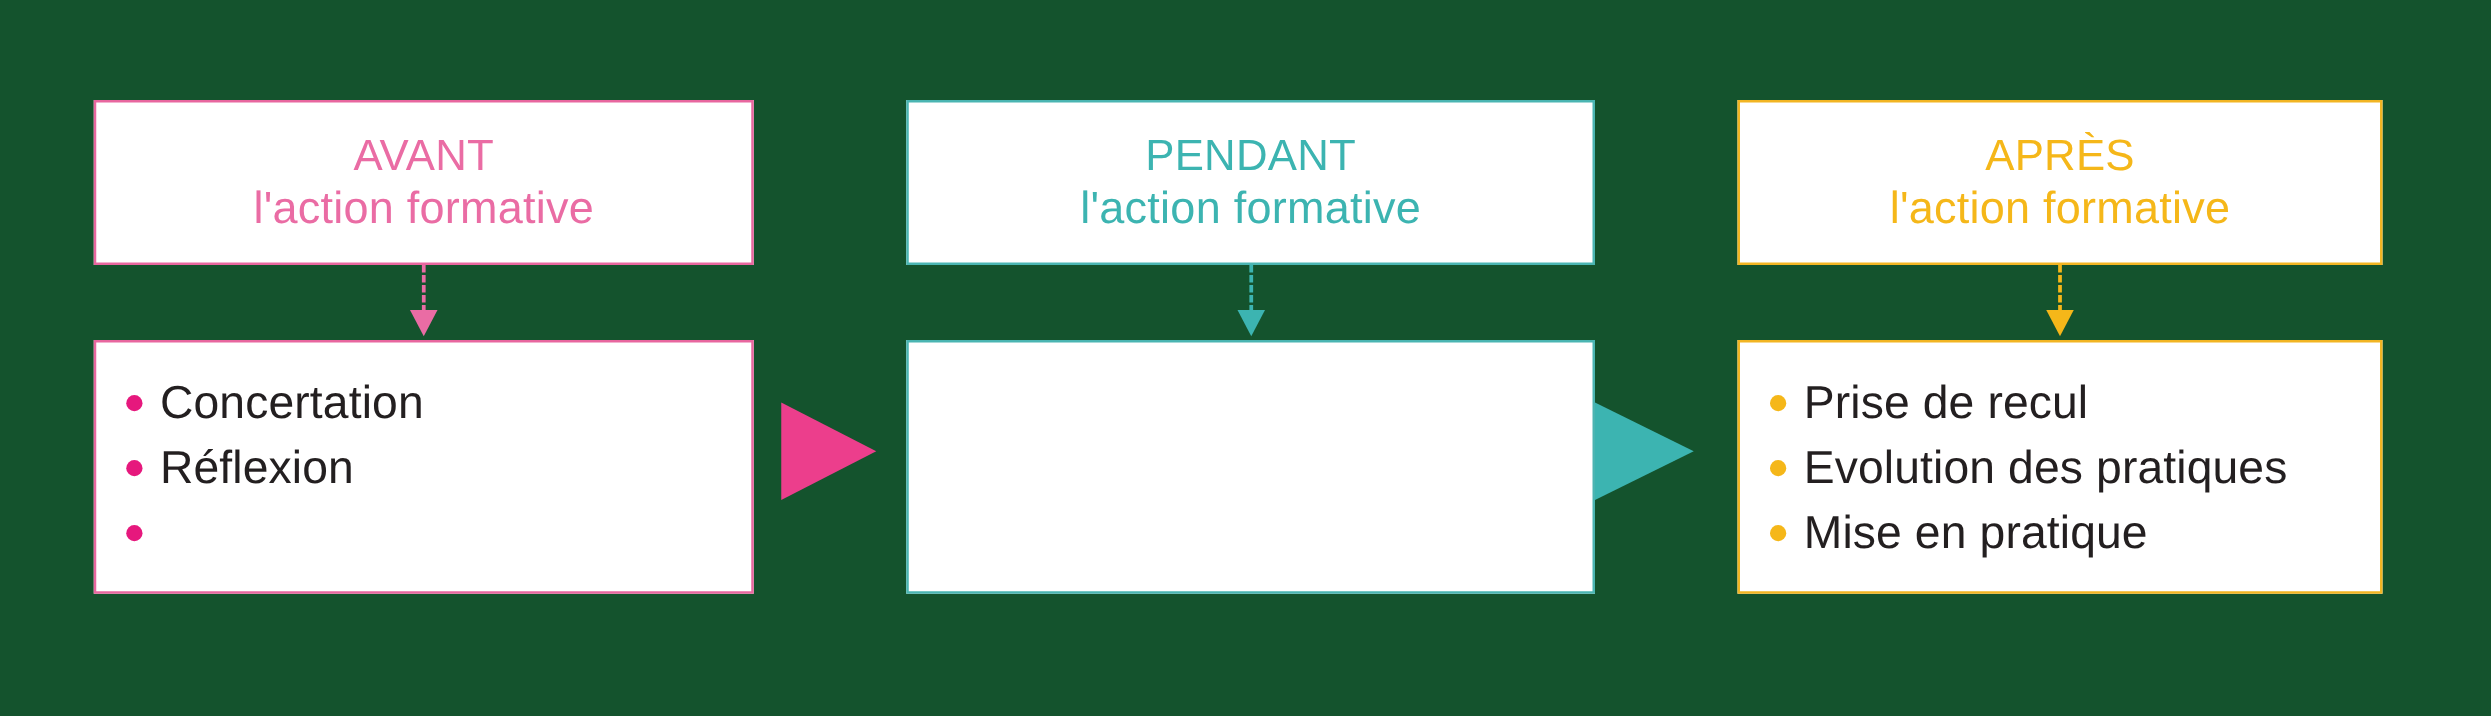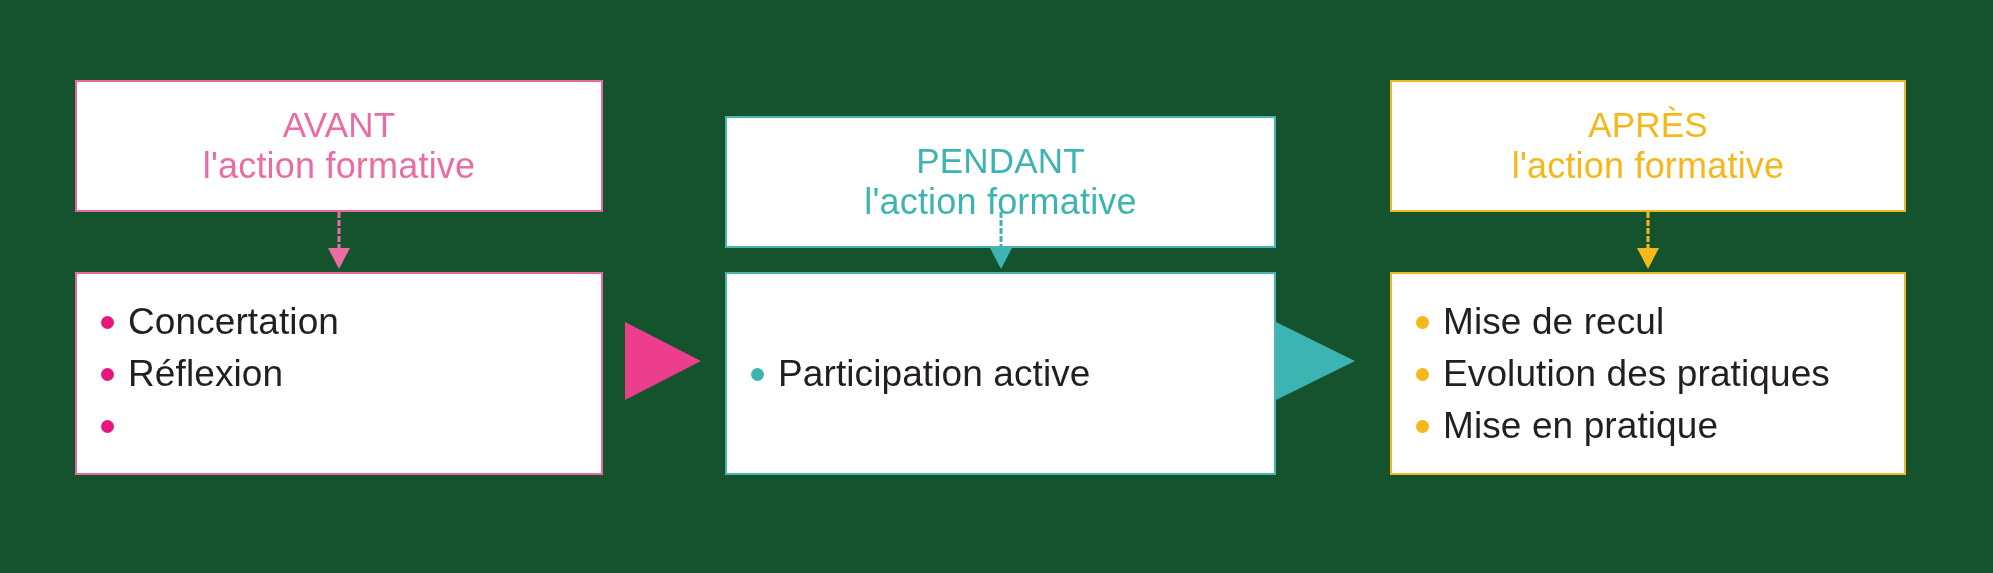--- a/index.html
+++ b/index.html
@@ -38,21 +38,21 @@
     right: 0;
     height: 132px;
     box-sizing: border-box;
     border: 2px solid #e8679f;
     display: flex;
     flex-direction: column;
     align-items: center;
     justify-content: center;
     background: #ffffff;
   }
-  .col-1 .header-box { border-color: #4bb5b2; margin-top: 36px; }
+  .col-1 .header-box { border-color: #4bb5b2; }
   .col-2 .header-box { border-color: #f2b523; }
 
   .header-title {
     font-size: 35px;
     line-height: 1.16;
     color: #ea6ca4;
     letter-spacing: 0.2px;
     white-space: nowrap;
   }
   .header-sub {
@@ -212,24 +212,20 @@
       <div class="header-sub">l'action formative</div>
     </div>
 
     <div class="down-connector">
       <span class="stem"></span>
       <span class="head"></span>
     </div>
 
     <div class="content-box">
       <ul class="bullet-list">
-        <li class="bullet-item">
-          <span class="bullet-dot"></span>
-          <span class="bullet-text">Participation active</span>
-        </li>
       </ul>
     </div>
 
   </div>
 
   <div class="flow-arrow flow-arrow-1"></div>
 
   <div class="column col-2">
 
     <div class="header-box">
@@ -239,21 +235,21 @@
 
     <div class="down-connector">
       <span class="stem"></span>
       <span class="head"></span>
     </div>
 
     <div class="content-box">
       <ul class="bullet-list">
         <li class="bullet-item">
           <span class="bullet-dot"></span>
-          <span class="bullet-text">Mise de recul</span>
+          <span class="bullet-text">Prise de recul</span>
         </li>
         <li class="bullet-item">
           <span class="bullet-dot"></span>
           <span class="bullet-text">Evolution des pratiques</span>
         </li>
         <li class="bullet-item">
           <span class="bullet-dot"></span>
           <span class="bullet-text">Mise en pratique</span>
         </li>
       </ul>

